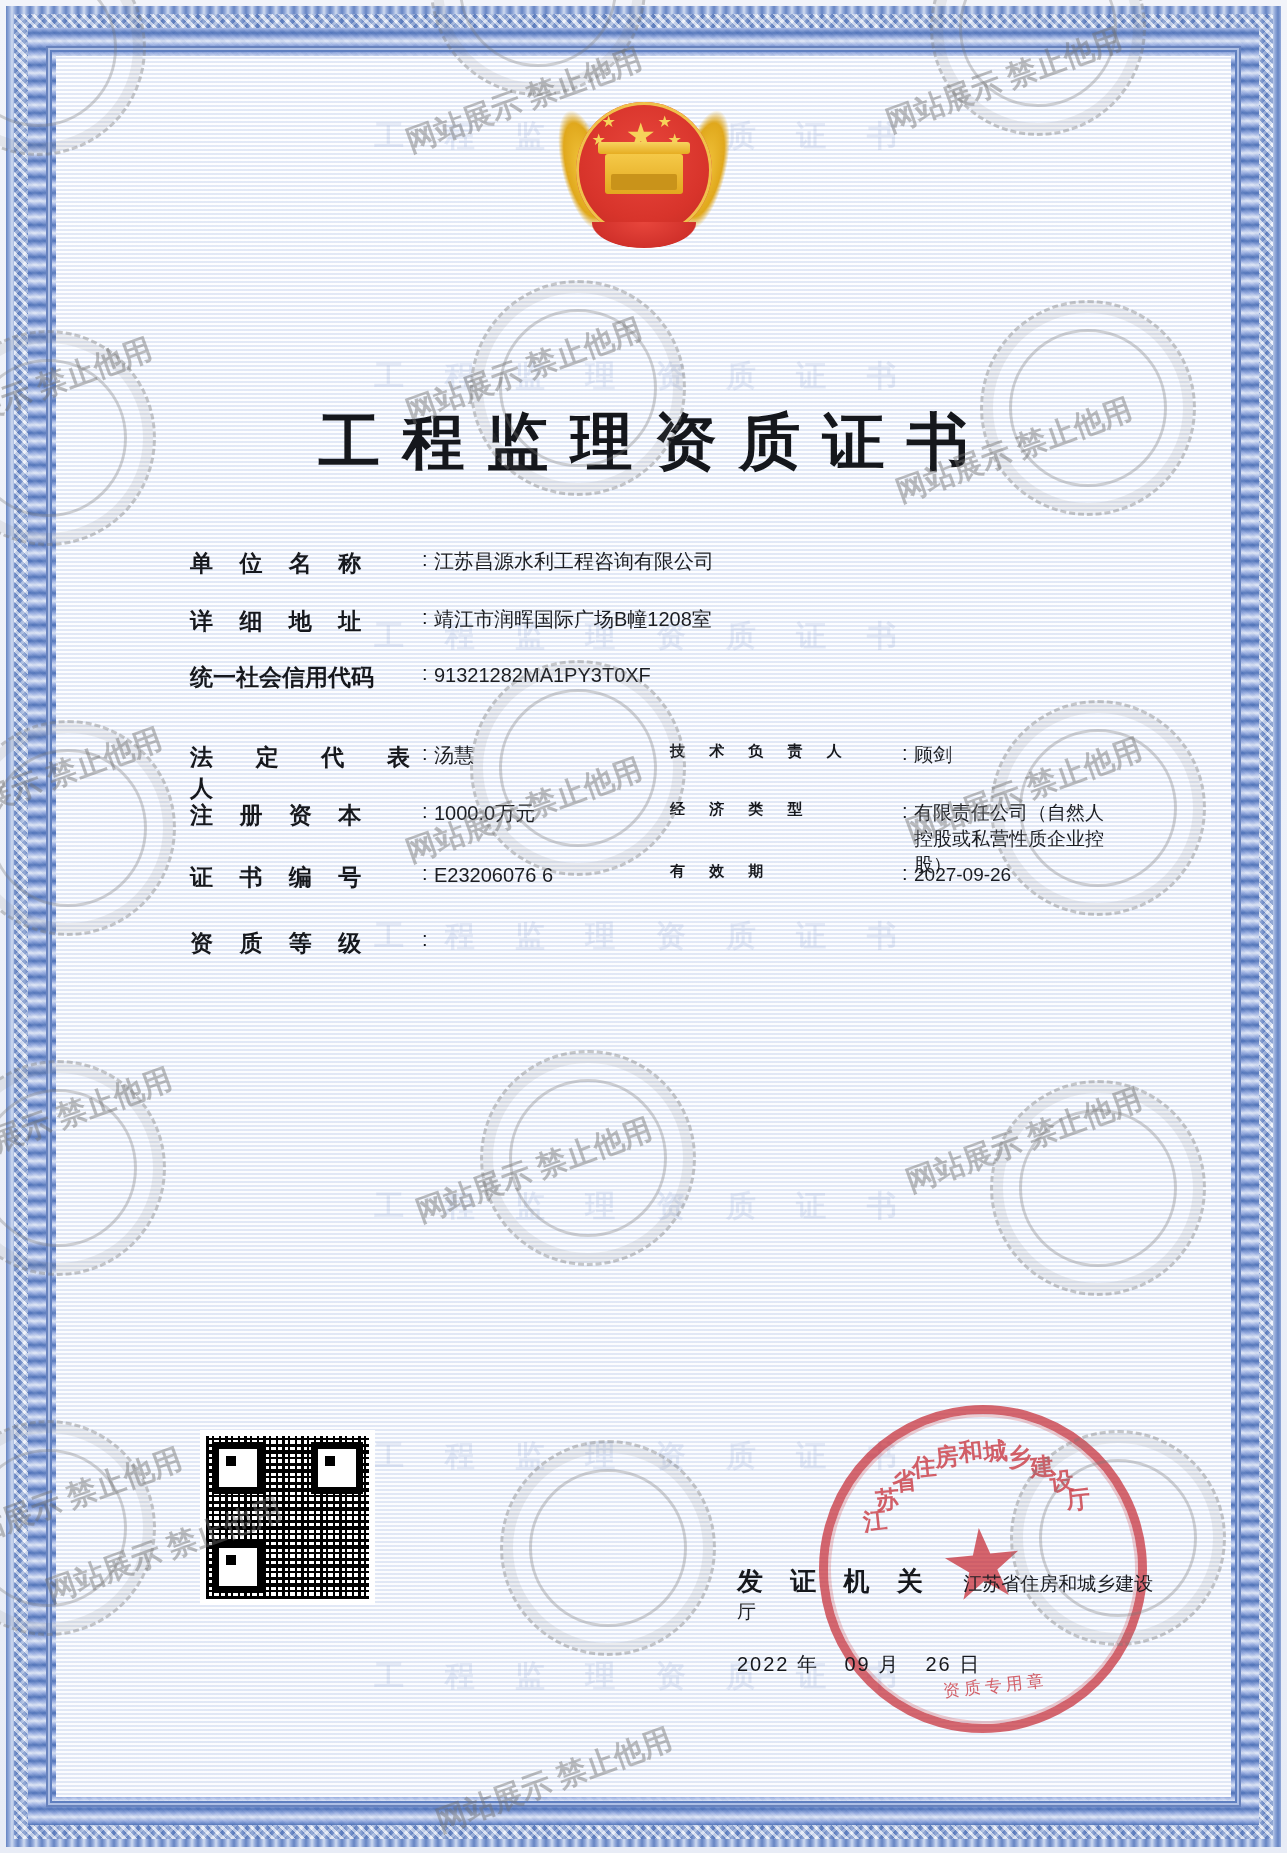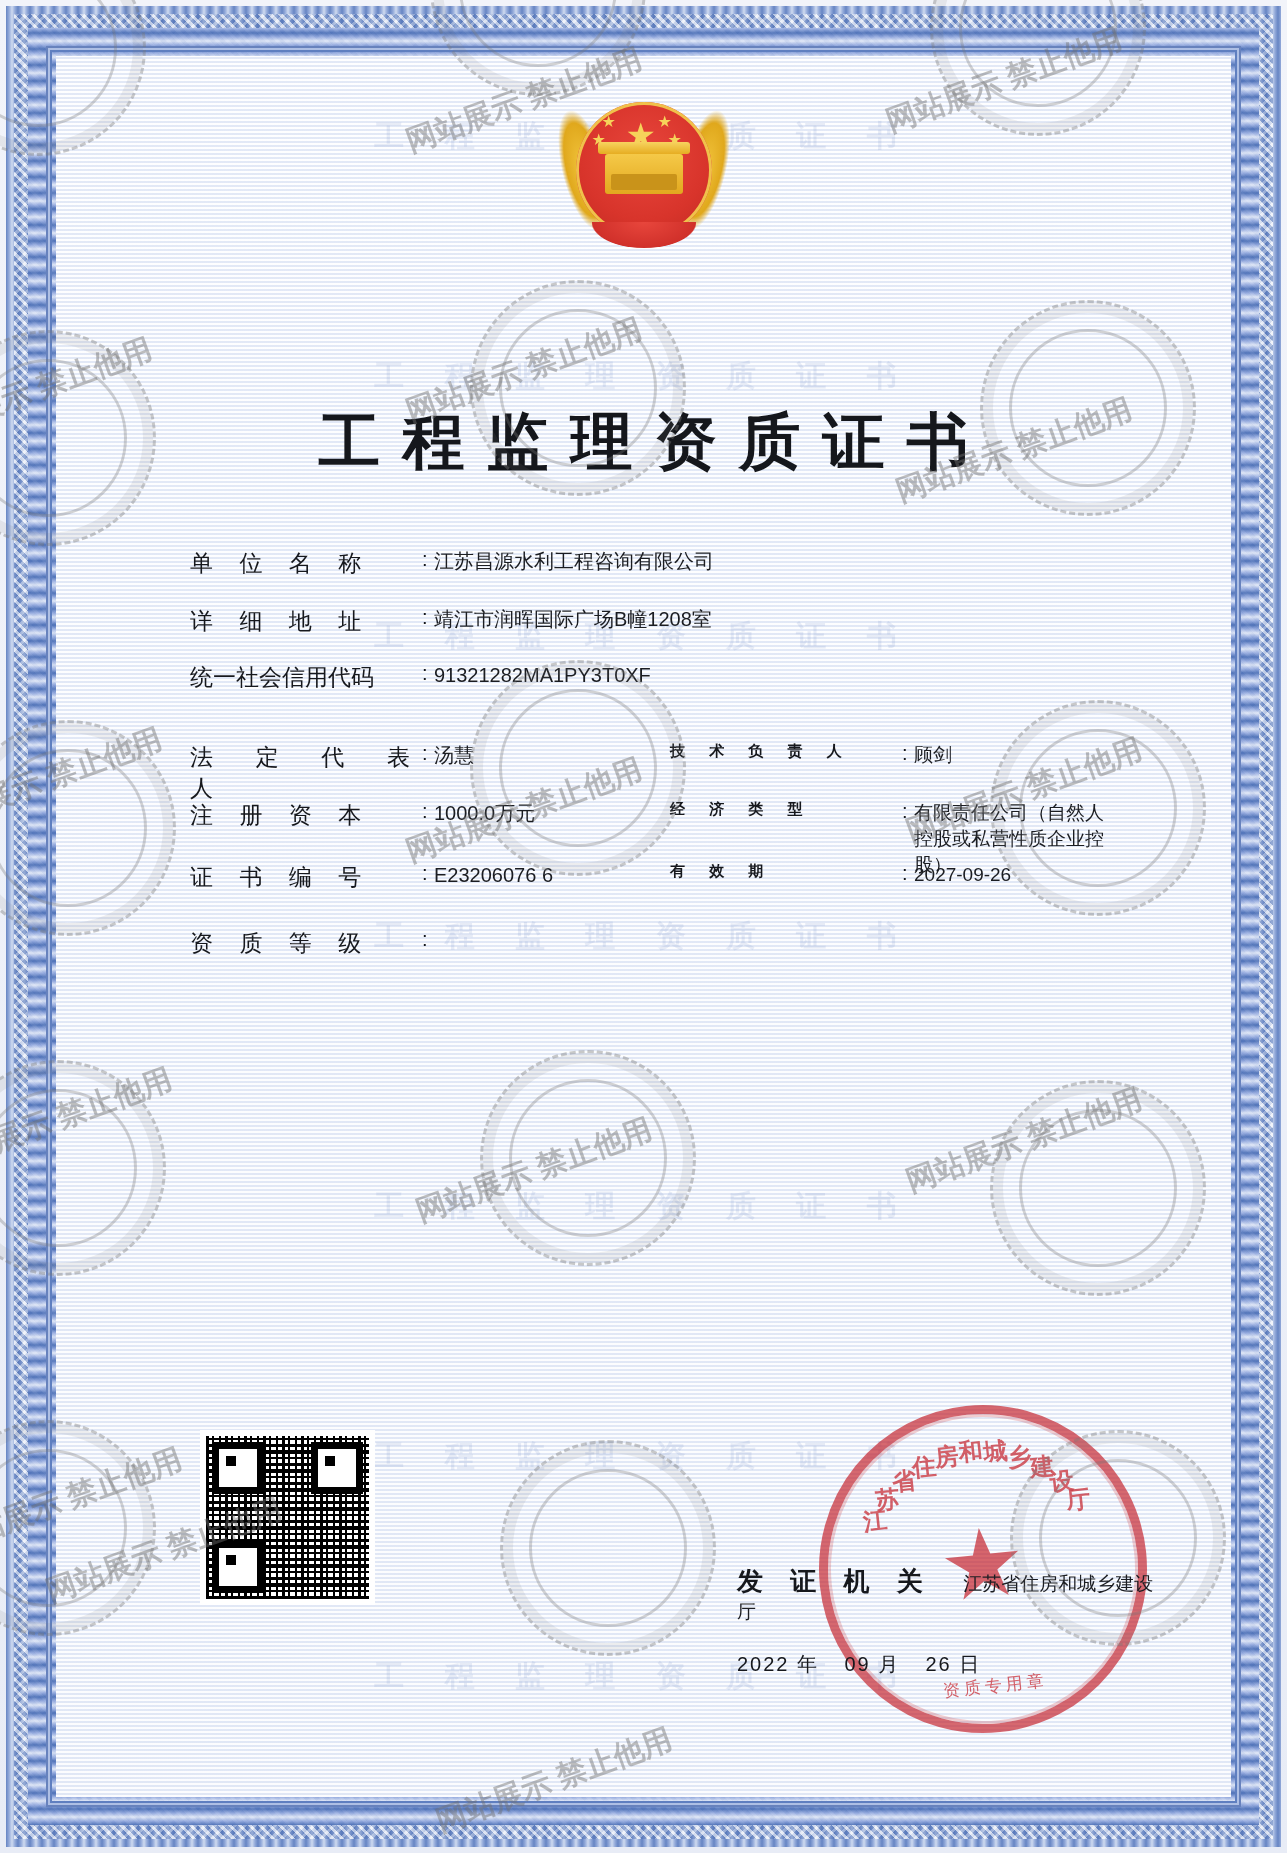--- a/index.html
+++ b/index.html
@@ -118,21 +118,21 @@
     font-family:"Liberation Serif","DejaVu Serif",serif;
   }
 
   
   .fields{
     position:absolute;left:190px;top:548px;width:920px;
   }
   .row{position:relative;min-height:52px;}
   .lbl{
     position:absolute;left:0;width:230px;text-align:justify;
-    font-size:23px;font-weight:400;color:#16181d;
+    font-size:23px;font-weight:700;color:#16181d;
     letter-spacing:0;
   }
   .lbl.sp{letter-spacing:10px;}
   .colon{position:absolute;left:232px;font-size:20px;color:#16181d;}
   .val{
     position:absolute;left:244px;font-size:20px;color:#1b1d22;line-height:26px;
     max-width:300px;
   }
   .val.wide{max-width:620px;}
   .lbl2{

